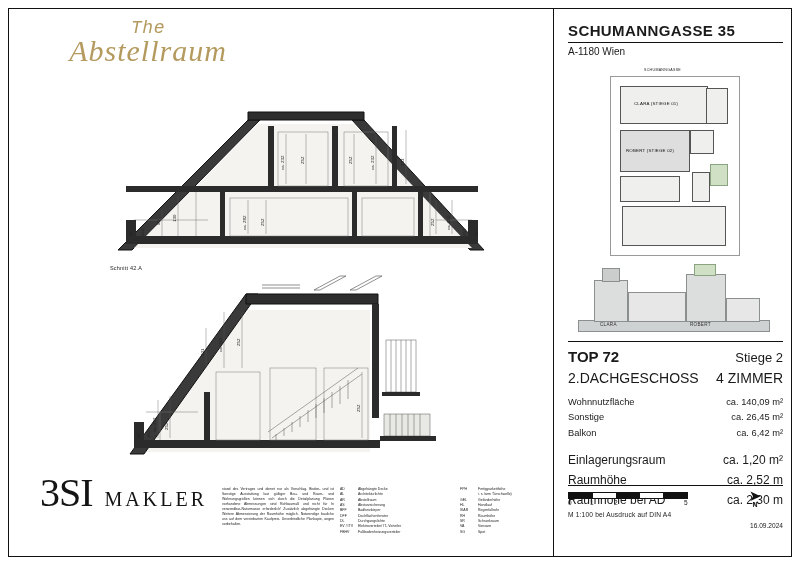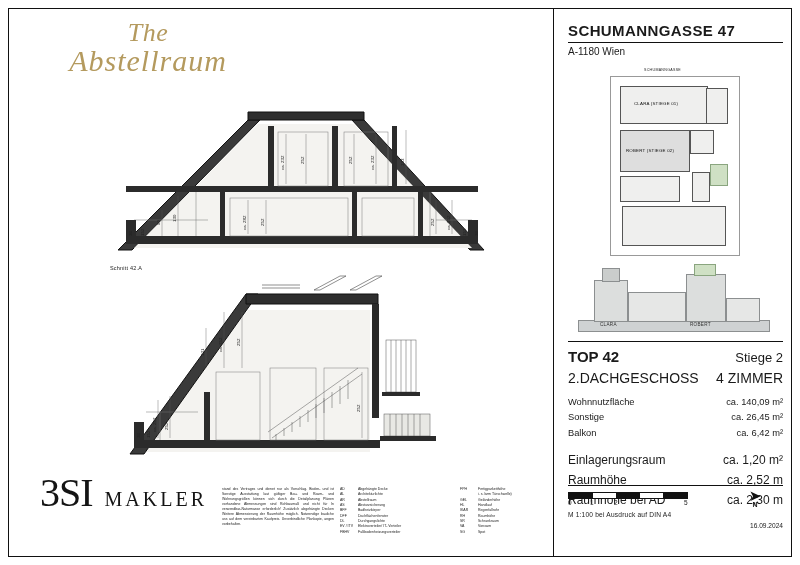--- a/index.html
+++ b/index.html
@@ -2,21 +2,21 @@
 <html><head>
 <meta charset="utf-8">
 <style>
   html,body{margin:0;padding:0;background:#ffffff;}
   body{width:800px;height:565px;font-family:"Liberation Sans",sans-serif;color:#1a1a1a;overflow:hidden;}
   #sheet{position:relative;width:800px;height:565px;box-sizing:border-box;}
   .frame{position:absolute;left:8px;top:8px;width:784px;height:549px;border:1px solid #111;box-sizing:border-box;}
 
   
   .brand{position:absolute;left:58px;top:18px;width:180px;text-align:center;color:#b49a5e;}
-  .brand .l1{font-family:Liberation Serif, serif;font-style:italic;font-size:26px;letter-spacing:.5px;}
+  .brand .l1{font-family:Liberation Mono, monospace;font-style:italic;font-size:18px;letter-spacing:.5px;}
   .brand .l2{font-family:"Liberation Serif",serif;font-style:italic;font-size:30px;letter-spacing:1px;margin-top:-4px;}
 
   
   .vsep{position:absolute;left:553px;top:8px;width:1px;height:549px;background:#111;}
   .addr{position:absolute;left:568px;top:22px;width:215px;}
   .addr .street{font-size:15px;font-weight:bold;letter-spacing:.4px;}
   .addr .rule{height:1px;background:#111;margin:3px 0 3px 0;}
   .addr .city{font-size:10px;}
 
   
@@ -243,21 +243,21 @@
         <text x="260" y="140" transform="rotate(-90 260 140)">252</text>
         <text x="40" y="166" transform="rotate(-90 40 166)">36</text>
         <text x="50" y="166" transform="rotate(-90 50 166)">152</text>
       </g>
     </svg>
   </div>
 
   <div class="vsep"></div>
 
   <div class="addr">
-    <div class="street">SCHUMANNGASSE 47</div>
+    <div class="street">SCHUMANNGASSE 35</div>
     <div class="rule"></div>
     <div class="city">A-1180 Wien</div>
   </div>
 
   <div class="siteplan">
     <div class="lbl" style="left:34px;top:0px;">SCHUMANNGASSE</div>
     <div style="position:absolute;left:0;top:8px;width:130px;height:180px;border:.7px solid #999;box-sizing:border-box;"></div>
     <div class="shape" style="left:10px;top:18px;width:88px;height:38px;"></div>
     <div class="tag" style="left:24px;top:33px;">CLARA (STIEGE 01)</div>
     <div class="hatch" style="left:10px;top:62px;width=70px;width:70px;height:42px;"></div>
@@ -279,21 +279,21 @@
     <div class="mz" style="left:126px;top:2px;width:22px;height:12px;background:#cfe0c4;border:.7px solid #8aa57f;"></div>
     <div class="mz" style="left:158px;top:36px;width:34px;height:24px;background:#e6e7e6;border:.7px solid #8c8f90;"></div>
     <div class="m-lbl" style="left:32px;top:60px;">CLARA</div>
     <div class="m-lbl" style="left:122px;top:60px;">ROBERT</div>
   </div>
 
   <div class="hsep" style="left:568px;top:341px;width:215px;"></div>
 
   <div class="topinfo">
     <div class="row">
-      <span class="big">TOP 42</span>
+      <span class="big">TOP 72</span>
       <span class="big2">Stiege 2</span>
     </div>
     <div class="row r2">
       <span>2.DACHGESCHOSS</span>
       <span class="b">4 ZIMMER</span>
     </div>
     <div class="list">
       <div class="row">
         <span>Wohnnutzfläche</span>
         <span>ca. 140,09 m²</span>

